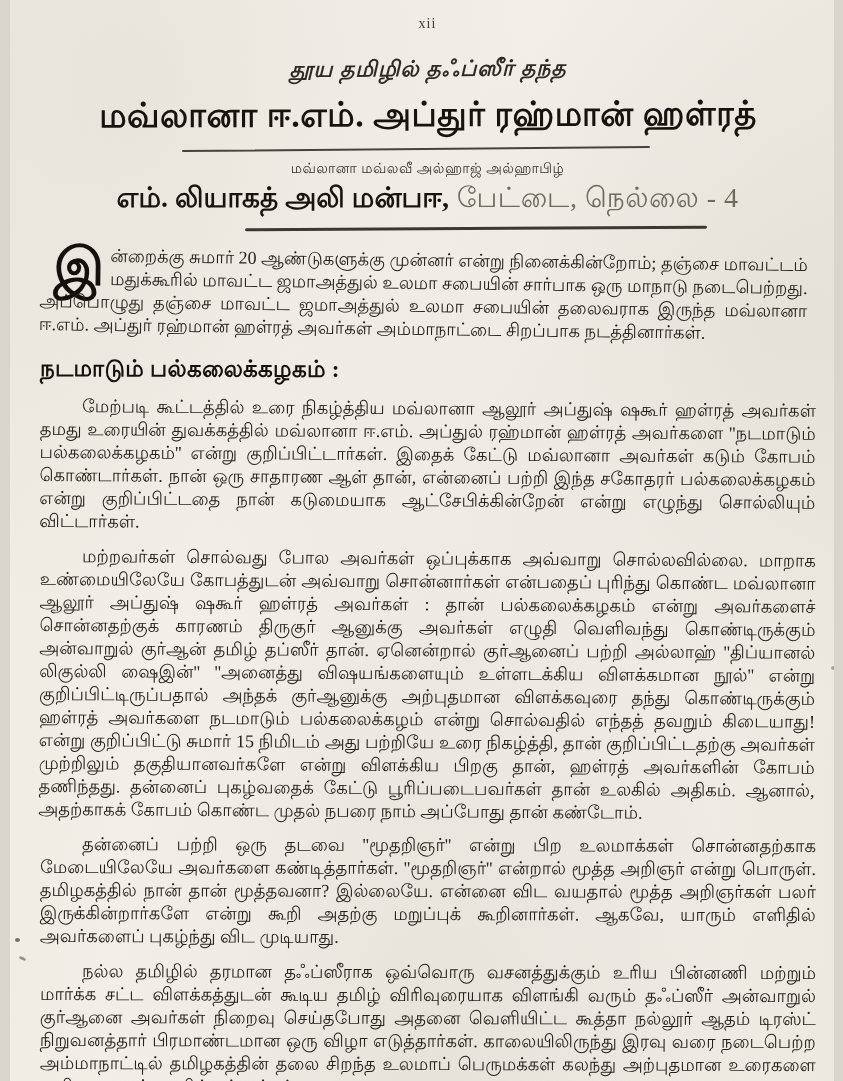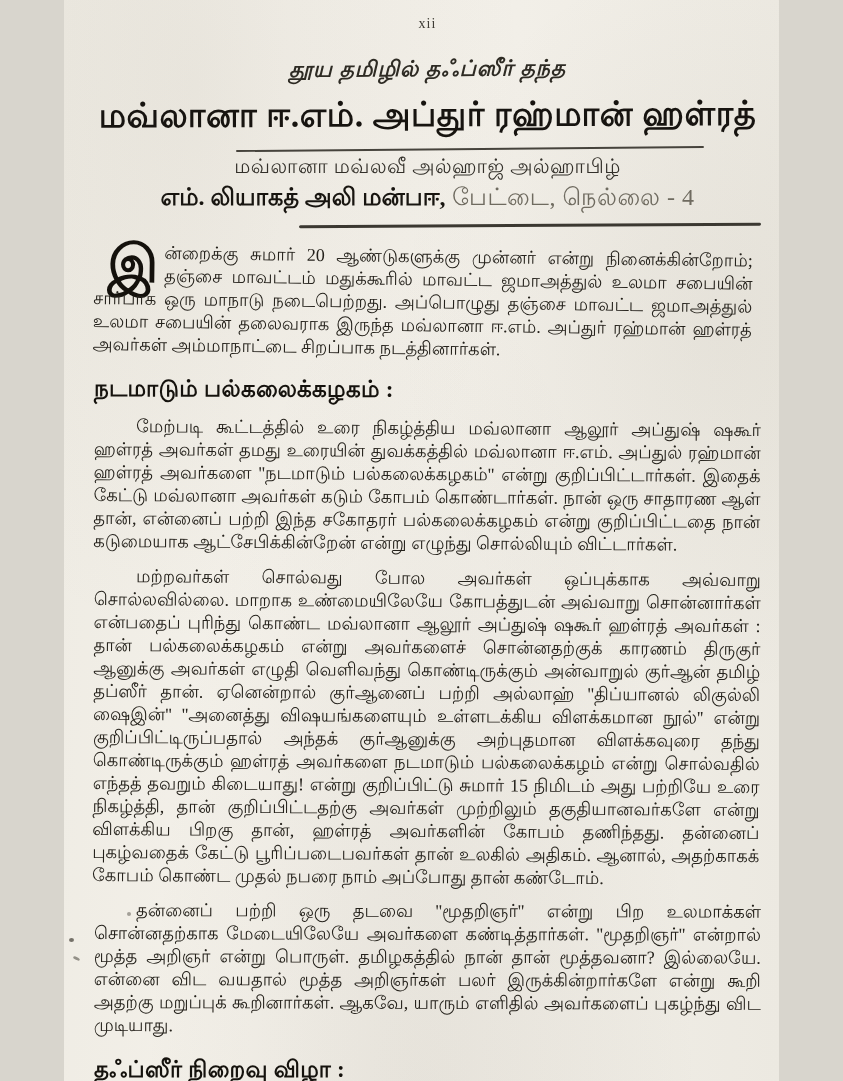--- a/index.html
+++ b/index.html
@@ -2,21 +2,21 @@
 <html><head>
 <meta charset="utf-8">
 <style>
   html, body {
     margin: 0;
     padding: 0;
     background: #d8d5cd;
   }
   .page {
     position: relative;
-    width: 715px;
+    width: 824px;
     height: 1081px;
     margin: 0 auto;
     overflow: hidden;
     color: #24211b;
     background:
       radial-gradient(ellipse at 18% 8%, rgba(120,110,90,0.08), transparent 40%),
       radial-gradient(ellipse at 92% 30%, rgba(120,110,90,0.07), transparent 35%),
       radial-gradient(ellipse at 50% 110%, rgba(110,100,82,0.10), transparent 55%),
       linear-gradient(92deg, #efece4 0%, #f4f1ea 30%, #f2efe8 60%, #ece9e1 100%);
     font-family: "Liberation Serif", "DejaVu Serif", serif;
@@ -53,28 +53,28 @@
   .rule-1 {
     height: 2px;
     background: #46433c;
     width: 468px;
     margin: 9px 0 0 142px;
     transform: rotate(-0.5deg);
     border-radius: 2px;
   }
   .subtitle {
     text-align: center;
-    font-size: 20px;
+    font-size: 14px;
     color: #33302a;
-    margin-top: 5px;
+    margin-top: 11px;
     letter-spacing: 0.5px;
   }
   .publisher {
     text-align: center;
-    font-size: 24px;
+    font-size: 28px;
     margin-top: 4px;
   }
   .publisher .pub-bold {
     font-weight: 700;
     color: #181510;
   }
   .publisher .pub-light {
     font-weight: 400;
     color: #6f6b60;
     letter-spacing: 0.5px;
@@ -156,21 +156,20 @@
       <div class="section-heading tilt-tiny">நடமாடும் பல்கலைக்கழகம் :</div>
       <p class="indent tilt-small">மேற்படி கூட்டத்தில் உரை நிகழ்த்திய மவ்லானா ஆலூர் அப்துஷ் ஷகூர் ஹள்ரத் அவர்கள் தமது உரையின் துவக்கத்தில் மவ்லானா ஈ.எம். அப்துல் ரஹ்மான் ஹள்ரத் அவர்களை ''நடமாடும் பல்கலைக்கழகம்'' என்று குறிப்பிட்டார்கள். இதைக் கேட்டு மவ்லானா அவர்கள் கடும் கோபம் கொண்டார்கள். நான் ஒரு சாதாரண ஆள் தான், என்னைப் பற்றி இந்த சகோதரர் பல்கலைக்கழகம் என்று குறிப்பிட்டதை நான் கடுமையாக ஆட்சேபிக்கின்றேன் என்று எழுந்து சொல்லியும் விட்டார்கள்.</p>
       <p class="indent tilt-small">மற்றவர்கள் சொல்வது போல அவர்கள் ஒப்புக்காக அவ்வாறு சொல்லவில்லை. மாறாக உண்மையிலேயே கோபத்துடன் அவ்வாறு சொன்னார்கள் என்பதைப் புரிந்து கொண்ட மவ்லானா ஆலூர் அப்துஷ் ஷகூர் ஹள்ரத் அவர்கள் : தான் பல்கலைக்கழகம் என்று அவர்களைச் சொன்னதற்குக் காரணம் திருகுர் ஆனுக்கு அவர்கள் எழுதி வெளிவந்து கொண்டிருக்கும் அன்வாறுல் குர்ஆன் தமிழ் தப்ஸீர் தான். ஏனென்றால் குர்ஆனைப் பற்றி அல்லாஹ் ''திப்யானல் லிகுல்லி ஷைஇன்'' ''அனைத்து விஷயங்களையும் உள்ளடக்கிய விளக்கமான நூல்'' என்று குறிப்பிட்டிருப்பதால் அந்தக் குர்ஆனுக்கு அற்புதமான விளக்கவுரை தந்து கொண்டிருக்கும் ஹள்ரத் அவர்களை நடமாடும் பல்கலைக்கழம் என்று சொல்வதில் எந்தத் தவறும் கிடையாது! என்று குறிப்பிட்டு சுமார் 15 நிமிடம் அது பற்றியே உரை நிகழ்த்தி, தான் குறிப்பிட்டதற்கு அவர்கள் முற்றிலும் தகுதியானவர்களே என்று விளக்கிய பிறகு தான், ஹள்ரத் அவர்களின் கோபம் தணிந்தது. தன்னைப் புகழ்வதைக் கேட்டு பூரிப்படைபவர்கள் தான் உலகில் அதிகம். ஆனால், அதற்காகக் கோபம் கொண்ட முதல் நபரை நாம் அப்போது தான் கண்டோம்.</p>
     </div>
 
     <div class="section">
       <p class="indent tilt-tiny">தன்னைப் பற்றி ஒரு தடவை ''மூதறிஞர்'' என்று பிற உலமாக்கள் சொன்னதற்காக மேடையிலேயே அவர்களை கண்டித்தார்கள். ''மூதறிஞர்'' என்றால் மூத்த அறிஞர் என்று பொருள். தமிழகத்தில் நான் தான் மூத்தவனா? இல்லையே. என்னை விட வயதால் மூத்த அறிஞர்கள் பலர் இருக்கின்றார்களே என்று கூறி அதற்கு மறுப்புக் கூறினார்கள். ஆகவே, யாரும் எளிதில் அவர்களைப் புகழ்ந்து விட முடியாது.</p>
     </div>
 
     <div class="section">
-      <div class="section-heading">தஃப்ஸீர் நிறைவு விழா :</div>
       <p class="indent tilt-tiny">நல்ல தமிழில் தரமான தஃப்ஸீராக ஒவ்வொரு வசனத்துக்கும் உரிய பின்னணி மற்றும் மார்க்க சட்ட விளக்கத்துடன் கூடிய தமிழ் விரிவுரையாக விளங்கி வரும் தஃப்ஸீர் அன்வாறுல் குர்ஆனை அவர்கள் நிறைவு செய்தபோது அதனை வெளியிட்ட கூத்தா நல்லூர் ஆதம் டிரஸ்ட் நிறுவனத்தார் பிரமாண்டமான ஒரு விழா எடுத்தார்கள். காலையிலிருந்து இரவு வரை நடைபெற்ற அம்மாநாட்டில் தமிழகத்தின் தலை சிறந்த உலமாப் பெருமக்கள் கலந்து அற்புதமான உரைகளை அரிய தலைப்புகளில் தந்தார்கள்.</p>
     </div>
 
   </div>
 
   <div class="speck s1"></div>
   <div class="speck s2"></div>
   <div class="speck s3"></div>
   <div class="speck s4"></div>
 

